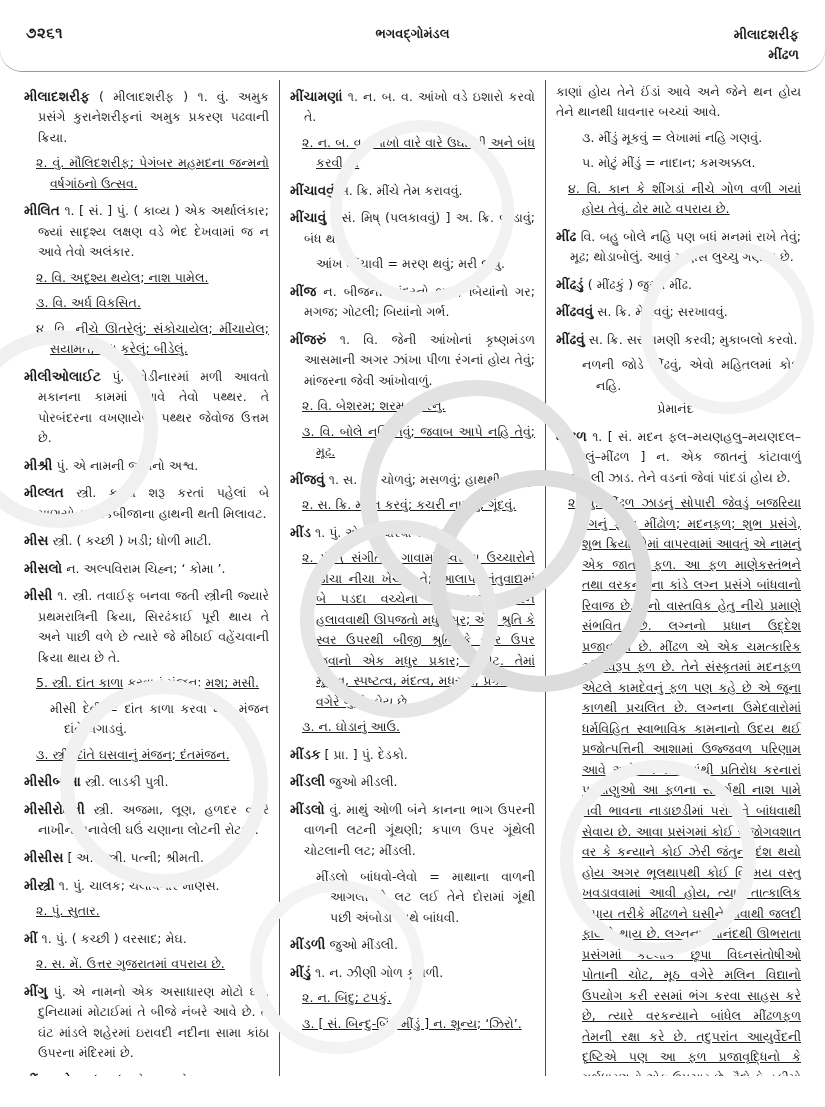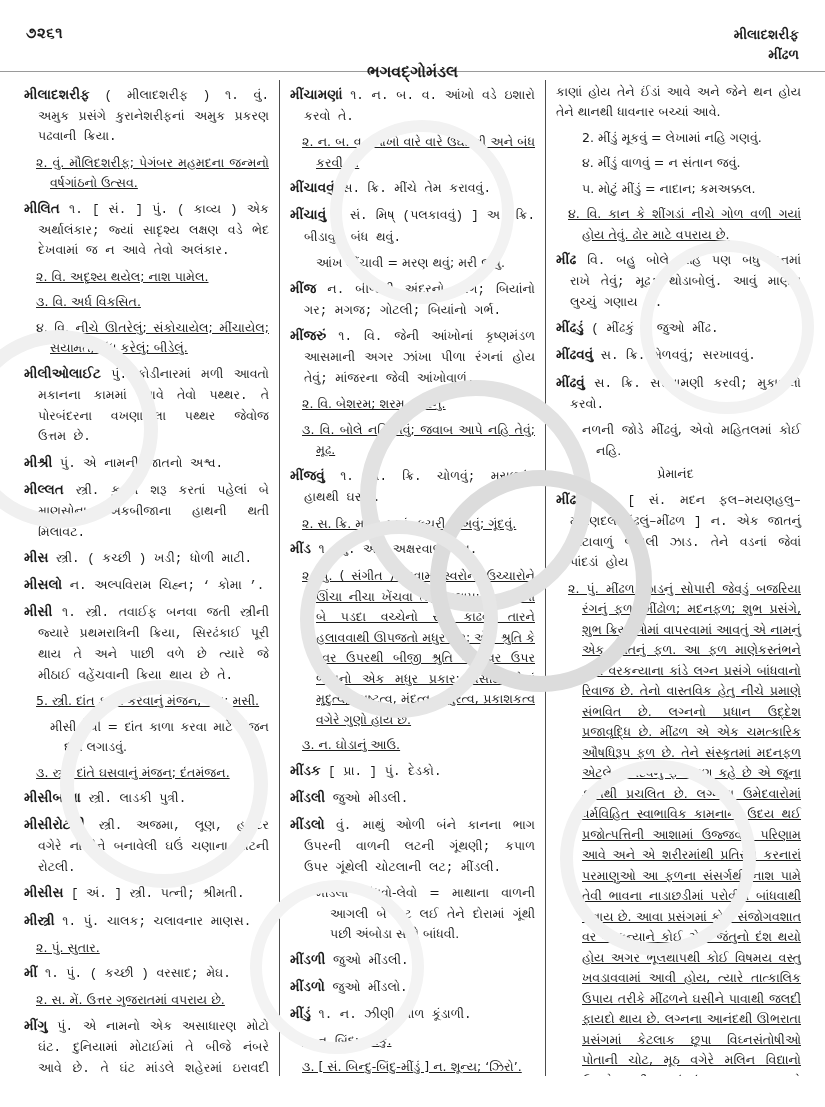--- a/index.html
+++ b/index.html
@@ -13,42 +13,43 @@
   }
   .page{position:relative;width:825px;height:1107px;z-index:1;}
   
   .wm{position:absolute;border-radius:50%;z-index:0;pointer-events:none;}
   
   .header{
     position:relative;
     display:flex;justify-content:space-between;align-items:flex-start;
     padding:24px 26px 6px 26px;
     border-bottom:1px solid #9a9a9a;
+    border-radius:22px;
   }
   .pageno{font-weight:bold;font-size:15px;letter-spacing:.5px;}
-  .title{font-weight:bold;font-size:16px;position:absolute;left:0;right:0;top:26px;text-align:center;margin-top:36px;}
+  .title{font-weight:bold;font-size:13px;position:absolute;left:0;right:0;top:26px;text-align:center;}
   .guides{text-align:right;font-weight:bold;font-size:13.5px;line-height:1.5;}
   
   .cols{
     display:flex;
     padding:8px 14px 0 14px;
     height:996px;
     overflow:hidden;
   }
   .col{
     flex:1 1 0;
     padding:2px 10px 0 10px;
     font-size:12.6px;
     line-height:1.63;
     text-align:justify;
     overflow:hidden;
   }
   .col.mid{border-left:1px solid #4d4d4d;border-right:1px solid #4d4d4d;}
   .col p{margin:0 0 5px 0;}
-  .col p.entry{padding-left:14px;text-indent:-14px;margin-top:3px;font-family:Liberation Mono, monospace;}
+  .col p.entry{padding-left:14px;text-indent:-14px;margin-top:3px;}
   .col p.sub{padding-left:26px;text-indent:-14px;text-decoration:underline;}
   .col p.quote{padding-left:40px;text-indent:-14px;}
   .col p.cont{padding-left:0;}
   .col p.attrib{text-align:center;padding-right:6px;margin-top:-2px;}
   b.head{font-weight:bold;font-size:13.6px;}
 </style>
 </head>
 <body>
 
 <div class="page">
@@ -112,29 +113,27 @@
         <p class="entry"><b class="head">મીંજવું</b><span> ૧. સ. ક્રિ. ચોળવું; મસળવું; હાથથી ઘસવું.</span></p>
         <p class="sub"><span>૨. સ. ક્રિ. મર્દન કરવું; કચરી નાખવું; ગૂંદવું.</span></p>
         <p class="entry"><b class="head">મીંડ</b><span> ૧. પું. એક અક્ષરવાળો મંત્ર.</span></p>
         <p class="sub"><span>૨. પું. ( સંગીત ) ગાવામાં સ્વરોના ઉચ્ચારોને ઊંચા નીચા ખેંચવા તે; આલાપ; તંતુવાદ્યમાં બે પડદા વચ્ચેનો સૂર કાઢવા તારને હલાવવાથી ઊપજતો મધુર સૂર; એક શ્રુતિ કે સ્વર ઉપરથી બીજી શ્રુતિ કે સ્વર ઉપર જવાનો એક મધુર પ્રકાર; ઘસીટ. તેમાં મૃદુત્વ, સ્પષ્ટત્વ, મંદત્વ, મધુરત્વ, પ્રકાશકત્વ વગેરે ગુણો હોય છે.</span></p>
         <p class="sub"><span>૩. ન. ઘોડાનું આઉ.</span></p>
         <p class="entry"><b class="head">મીંડક</b><span> [ પ્રા. ] પું. દેડકો.</span></p>
         <p class="entry"><b class="head">મીંડલી</b><span> જુઓ મીડલી.</span></p>
         <p class="entry"><b class="head">મીંડલો</b><span> વું. માથું ઓળી બંને કાનના ભાગ ઉપરની વાળની લટની ગૂંથણી; કપાળ ઉપર ગૂંથેલી ચોટલાની લટ; મીંડલી.</span></p>
         <p class="quote"><span>મીંડલો બાંધવો-લેવો = માથાના વાળની આગલી બે લટ લઈ તેને દોરામાં ગૂંથી પછી અંબોડા સાથે બાંધવી.</span></p>
         <p class="entry"><b class="head">મીંડળી</b><span> જુઓ મીંડલી.</span></p>
-        <p class="entry"><b class="head">મીંડળો</b><span> જુઓ મીંડલો.</span></p>
         <p class="entry"><b class="head">મીંડું</b><span> ૧. ન. ઝીણી ગોળ કૂંડાળી.</span></p>
         <p class="sub"><span>૨. ન. બિંદુ; ટપકું.</span></p>
         <p class="sub"><span>૩. [ સં. બિન્દુ-બિંદુ-મીંડું ] ન. શૂન્ય; ‘ઝિરો’.</span></p>
       </div>
     <div class="col">
         <p class="cont"><span>કાણાં હોય તેને ઈંડાં આવે અને જેને થન હોય તેને થાનથી ધાવનાર બચ્ચાં આવે.</span></p>
-        <p class="quote"><span>2. મીંડું મૂકવું = લેખામાં નહિ ગણવું.</span></p>
-        <p class="quote"><span>૪. મીંડું વાળવું = ન સંતાન જવું.</span></p>
+        <p class="quote"><span>૩. મીંડું મૂકવું = લેખામાં નહિ ગણવું.</span></p>
         <p class="quote"><span>૫. મોટું મીંડું = નાદાન; કમઅક્કલ.</span></p>
         <p class="sub"><span>૪. વિ. કાન કે શીંગડાં નીચે ગોળ વળી ગયાં હોય તેવું. ઢોર માટે વપરાય છે.</span></p>
         <p class="entry"><b class="head">મીંઢ</b><span> વિ. બહુ બોલે નહિ પણ બધું મનમાં રાખે તેવું; મૂઢ; થોડાબોલું. આવું માણસ લુચ્ચું ગણાય છે.</span></p>
         <p class="entry"><b class="head">મીંઢડું</b><span> ( મીંઢકું ) જુઓ મીંઢ.</span></p>
         <p class="entry"><b class="head">મીંઢવવું</b><span> સ. ક્રિ. મેળવવું; સરખાવવું.</span></p>
         <p class="entry"><b class="head">મીંઢવું</b><span> સ. ક્રિ. સરખામણી કરવી; મુકાબલો કરવો.</span></p>
         <p class="quote"><span>નળની જોડે મીંઢવું, એવો મહિતલમાં કોઈ નહિ.</span></p>
         <p class="attrib"><span>પ્રેમાનંદ</span></p>
         <p class="entry"><b class="head">મીંઢળ</b><span> ૧. [ સં. મદન ફલ–મયણહલુ–મયણદલ–મંઢલું–મીંઢળ ] ન. એક જાતનું કાંટાવાળું જંગલી ઝાડ. તેને વડનાં જેવાં પાંદડાં હોય છે.</span></p>
         <p class="sub"><span>૨. પું. મીંઢળ ઝાડનું સોપારી જેવડું બજરિયા રંગનું ફળ; મીંઢોળ; મદનફળ; શુભ પ્રસંગે, શુભ ક્રિયાઓમાં વાપરવામાં આવતું એ નામનું એક જાતનું ફળ. આ ફળ માણેકસ્તંભને તથા વરકન્યાના કાંડે લગ્ન પ્રસંગે બાંધવાનો રિવાજ છે. તેનો વાસ્તવિક હેતુ નીચે પ્રમાણે સંભવિત છે. લગ્નનો પ્રધાન ઉદ્દેશ પ્રજાવૃદ્ધિ છે. મીંઢળ એ એક ચમત્કારિક ઔષધિરૂપ ફળ છે. તેને સંસ્કૃતમાં મદનફળ એટલે કામદેવનું ફળ પણ કહે છે એ જૂના કાળથી પ્રચલિત છે. લગ્નના ઉમેદવારોમાં ધર્મવિહિત સ્વાભાવિક કામનાનો ઉદય થઈ પ્રજોત્પત્તિની આશામાં ઉજ્જવળ પરિણામ આવે અને એ શરીરમાંથી પ્રતિરોધ કરનારાં પરમાણુઓ આ ફળના સંસર્ગથી નાશ પામે તેવી ભાવના નાડાછડીમાં પરોવીને બાંધવાથી સેવાય છે. આવા પ્રસંગમાં કોઈ સંજોગવશાત વર કે કન્યાને કોઈ ઝેરી જંતુનો દંશ થયો હોય અગર ભૂલથાપથી કોઈ વિષમય વસ્તુ ખવડાવવામાં આવી હોય, ત્યારે તાત્કાલિક ઉપાય તરીકે મીંઢળને ઘસીને પાવાથી જલદી ફાયદો થાય છે. લગ્નના આનંદથી ઊભરાતા પ્રસંગમાં કેટલાક છૂપા વિઘ્નસંતોષીઓ પોતાની ચોટ, મૂઠ વગેરે મલિન વિદ્યાનો ઉપયોગ કરી રસમાં ભંગ કરવા સાહસ કરે છે, ત્યારે વરકન્યાને બાંધેલ મીંઢળફળ તેમની રક્ષા કરે છે. તદુપરાંત આયુર્વેદની દૃષ્ટિએ પણ આ ફળ પ્રજાવૃદ્ધિનો કે ગર્ભધારણનો એક ઉપચાર છે. વૈદો કે હકીમો અગાઉ લક્ષ્મણા નામક કંદનો</span></p>

